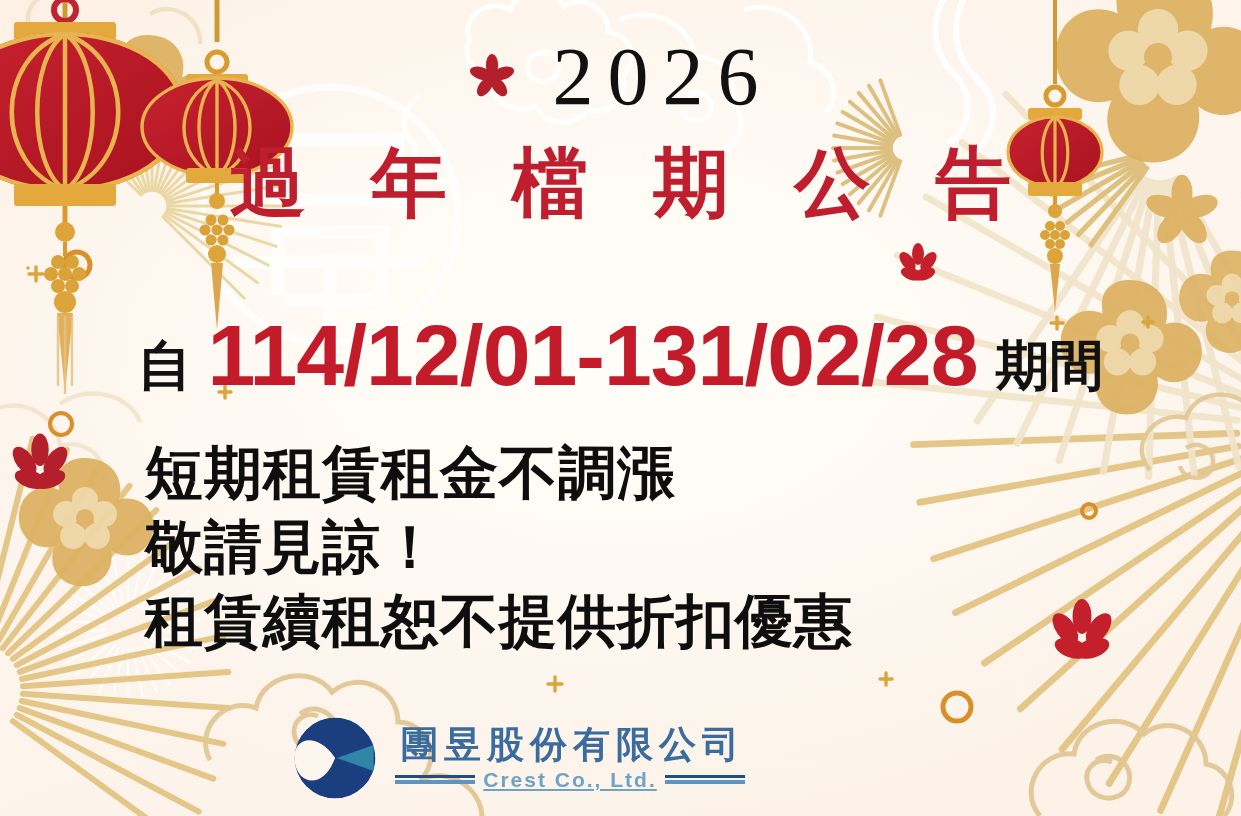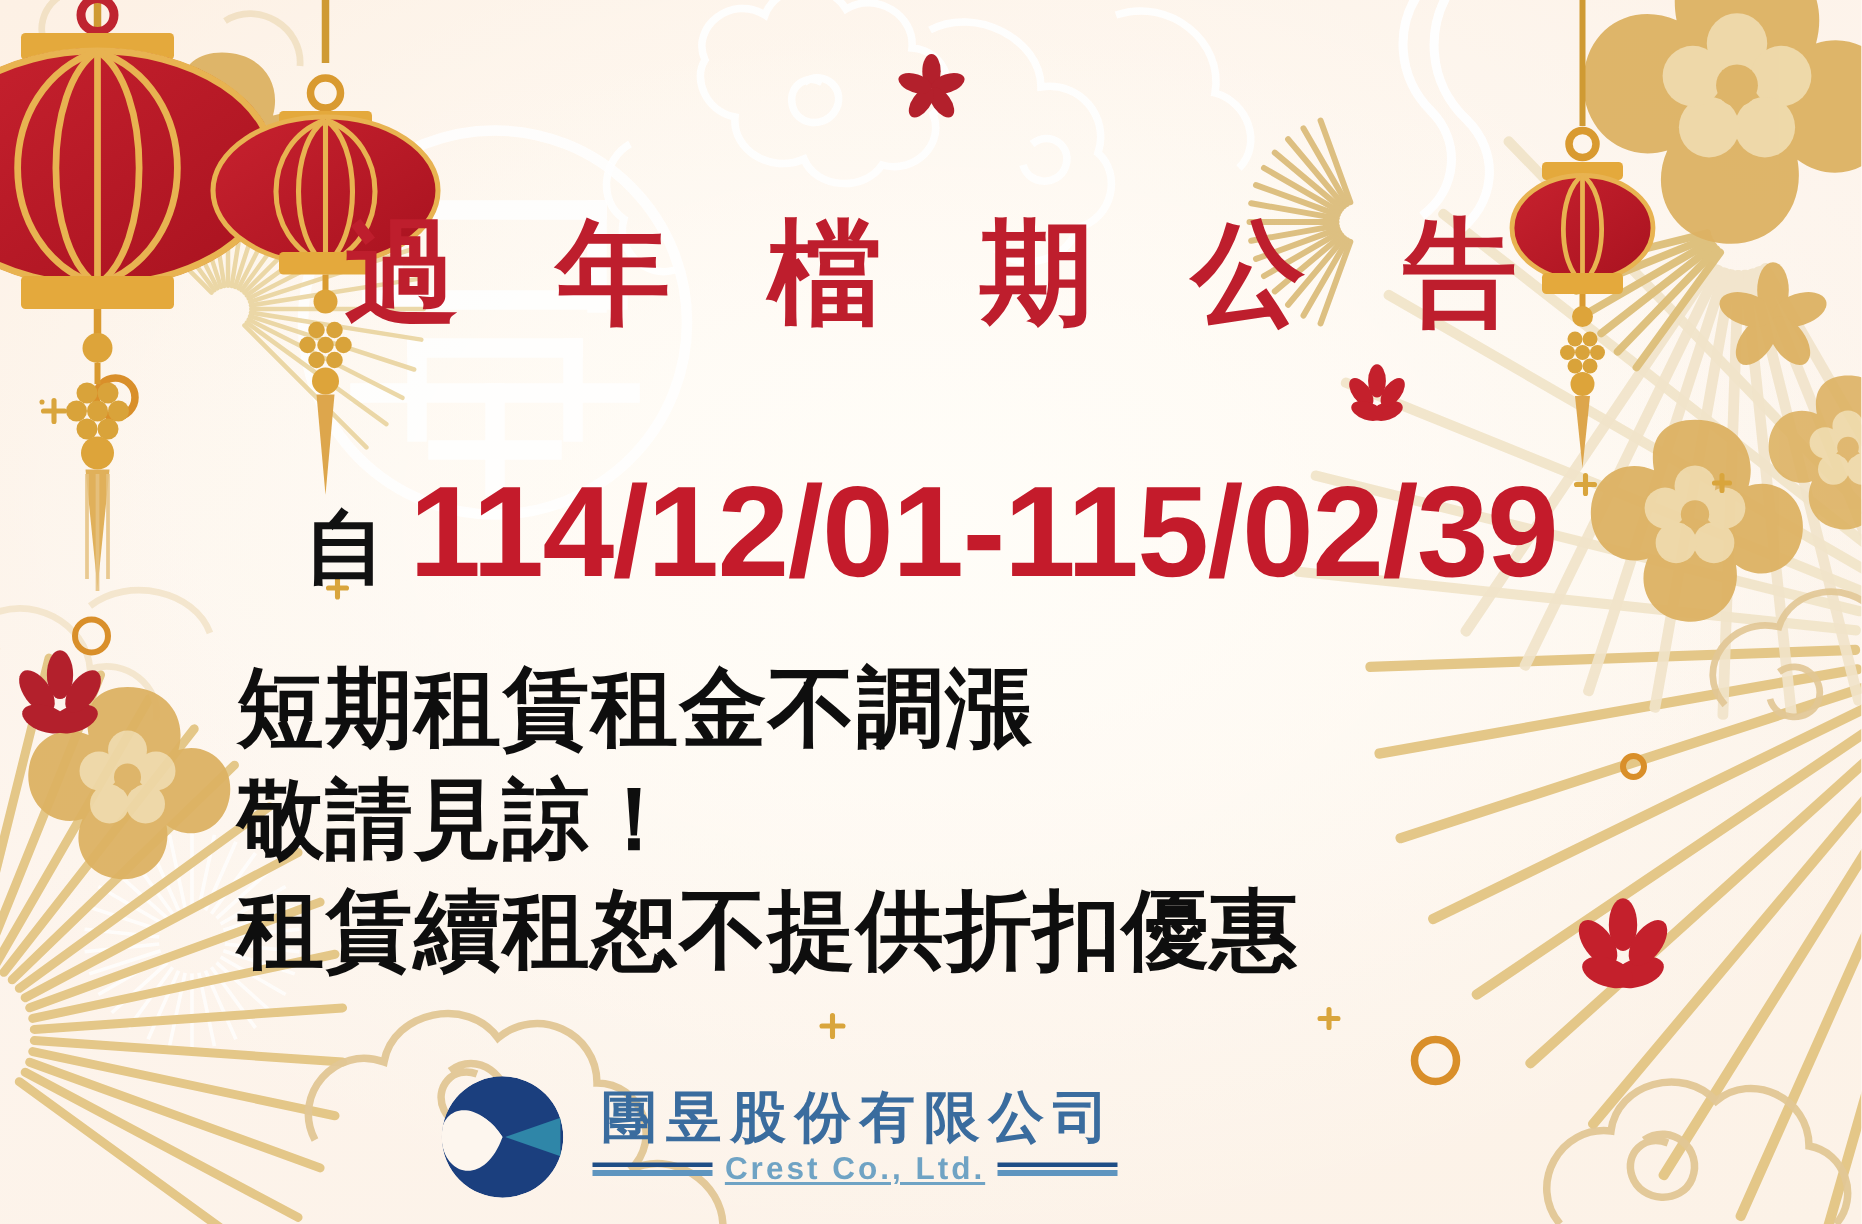--- a/index.html
+++ b/index.html
@@ -62,21 +62,21 @@
   }
   .date-prefix{margin-right:10px;}
   .date-suffix{margin-left:12px;}
   .date-main{
     font-size:86px;line-height:1;color:#c41b2b;font-weight:700;
     letter-spacing:-1px;
     font-family:"Liberation Sans","DejaVu Sans",sans-serif;
   }
 
   .body-block{
-    position:absolute;left:158px;top:436px;width:900px;
+    position:absolute;left:145px;top:436px;width:900px;
     color:#0e0e0e;
     font-weight:700;
     font-size:58px;
     line-height:74px;
     letter-spacing:1px;
     font-family:"Liberation Sans","DejaVu Sans",sans-serif;
   }
   .body-line{white-space:nowrap;}
 
   
@@ -520,27 +520,29 @@
     <div class="year-row">
       <svg class="year-blossom" viewBox="-24 -24 48 48" xmlns="http://www.w3.org/2000/svg">
         <g fill="#b3202c">
           <ellipse cx="0" cy="-12" rx="6.4" ry="12"></ellipse>
           <ellipse cx="0" cy="-12" rx="6.4" ry="12" transform="rotate(72)"></ellipse>
           <ellipse cx="0" cy="-12" rx="6.4" ry="12" transform="rotate(144)"></ellipse>
           <ellipse cx="0" cy="-12" rx="6.4" ry="12" transform="rotate(216)"></ellipse>
           <ellipse cx="0" cy="-12" rx="6.4" ry="12" transform="rotate(288)"></ellipse>
         </g>
       </svg>
+      <div class="year-text">2026</div>
     </div>
 
     <div class="headline">過 年 檔 期 公 告</div>
 
     <div class="date-row">
       <span class="date-prefix">自</span>
-      <span class="date-main">114/12/01-115/02/39</span>
+      <span class="date-main">114/12/01-131/02/28</span>
+      <span class="date-suffix">期間</span>
     </div>
 
     <div class="body-block">
       <div class="body-line">短期租賃租金不調漲</div>
       <div class="body-line">敬請見諒！</div>
       <div class="body-line">租賃續租恕不提供折扣優惠</div>
     </div>
 
     <div class="logo-row">
       <svg class="logo-mark" viewBox="0 0 100 100" xmlns="http://www.w3.org/2000/svg">

